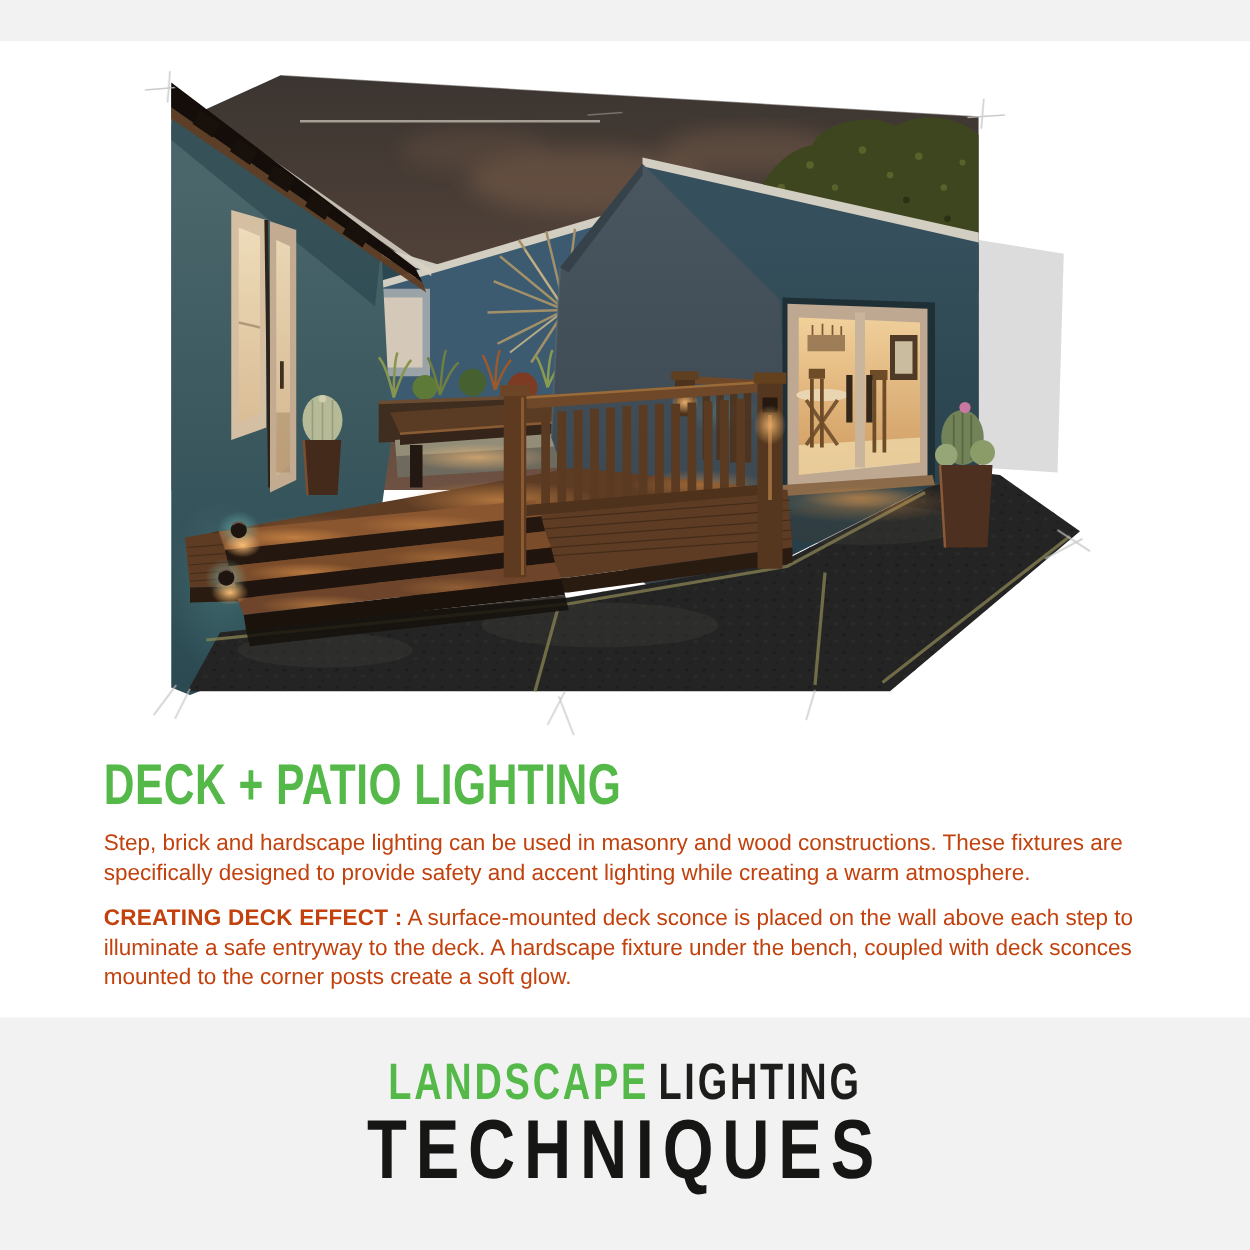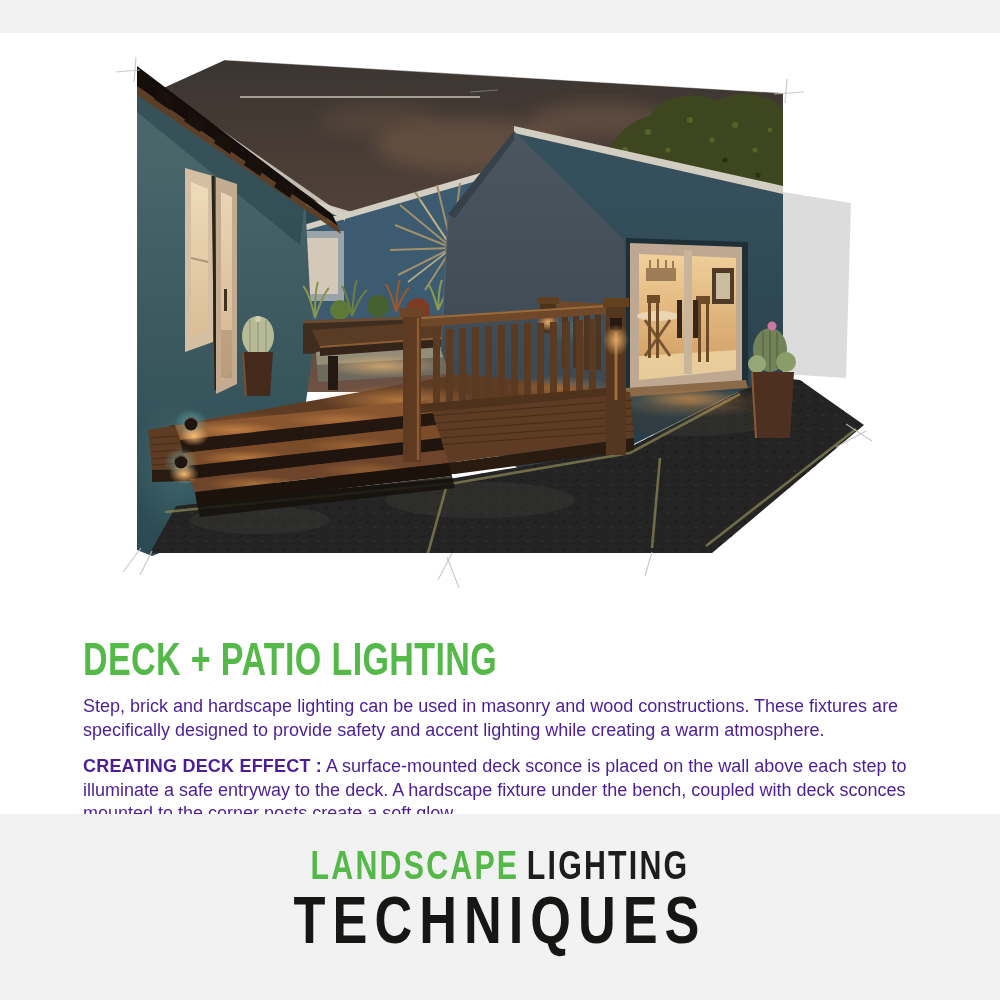--- a/index.html
+++ b/index.html
@@ -4,29 +4,29 @@
 <style>
   html,body{margin:0;padding:0;}
   body{
     width:1000px;height:1000px;position:relative;overflow:hidden;
     background:#ffffff;
     font-family:"Liberation Sans", sans-serif;
     color:#1d1d1b;
   }
   .band-top{position:absolute;left:0;top:0;width:1000px;height:33px;background:#f2f2f2;}
   .hero{position:absolute;left:100px;top:55px;width:810px;height:545px;}
-  .content{position:absolute;left:83px;top:604px;width:845px;margin-top:32px;}
+  .content{position:absolute;left:83px;top:604px;width:845px;}
   .content h1{
     margin:0;padding:0;
     font-size:46px;line-height:46px;font-weight:700;
     color:#54b948;letter-spacing:0.5px;white-space:nowrap;
     transform:scaleX(.74);transform-origin:0 50%;
   }
   .content p{
-    margin:13px 0 0 0;font-size:18px;line-height:23.5px;color:#4c1d95;
+    margin:13px 0 0 0;font-size:18px;line-height:23.5px;color:#c2410c;
   }
   .content p b{letter-spacing:0.2px;}
   .footer{
     position:absolute;left:0;top:814px;width:1000px;height:186px;
     background:#f2f2f2;text-align:center;
   }
   .brand-line{
     margin-top:31px;font-size:41px;line-height:41px;font-weight:700;
     letter-spacing:3px;white-space:nowrap;
     transform:scaleX(.74);transform-origin:50% 50%;

